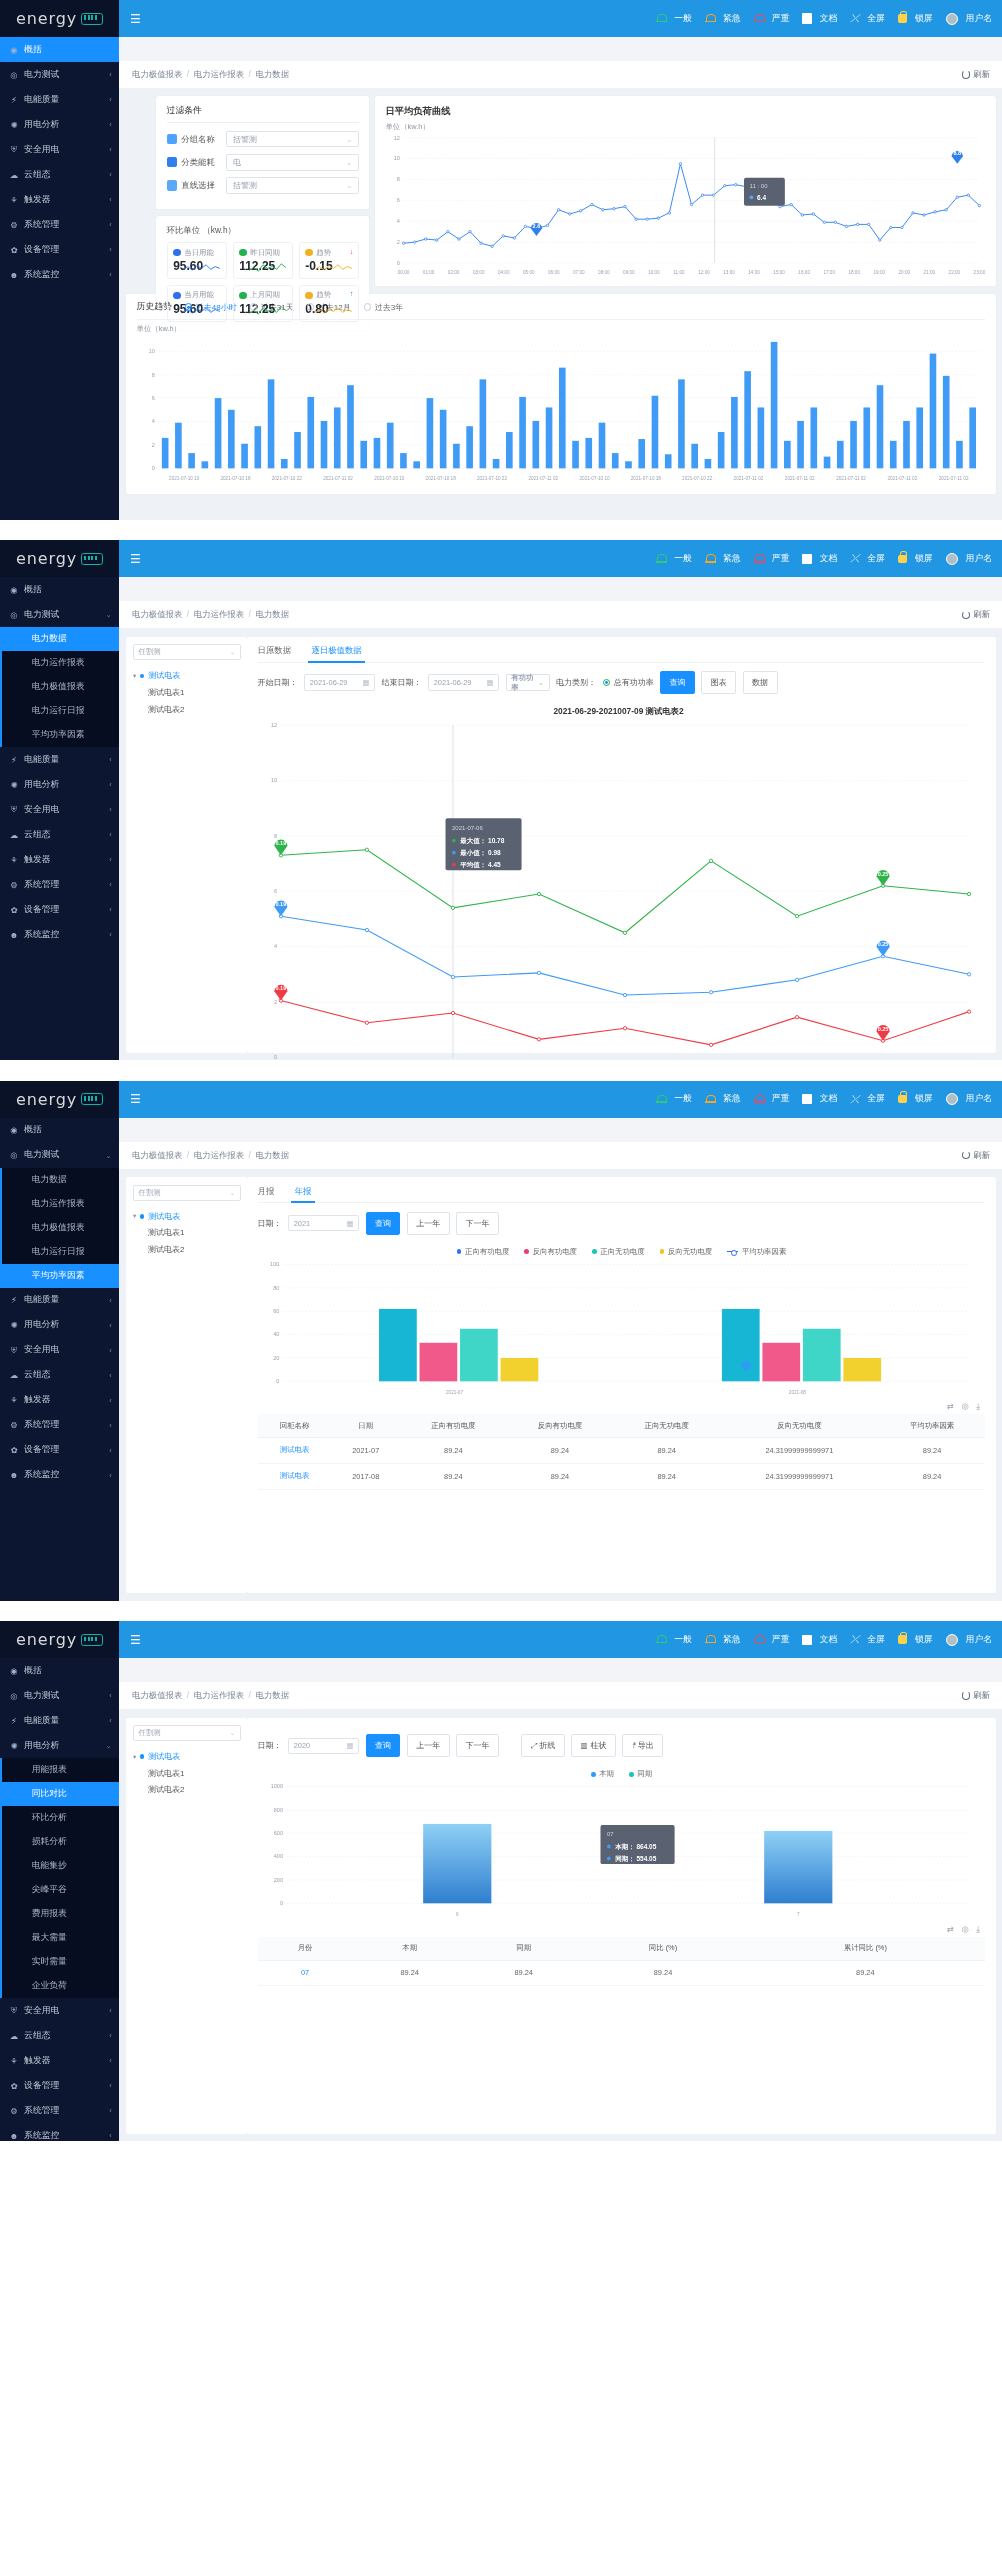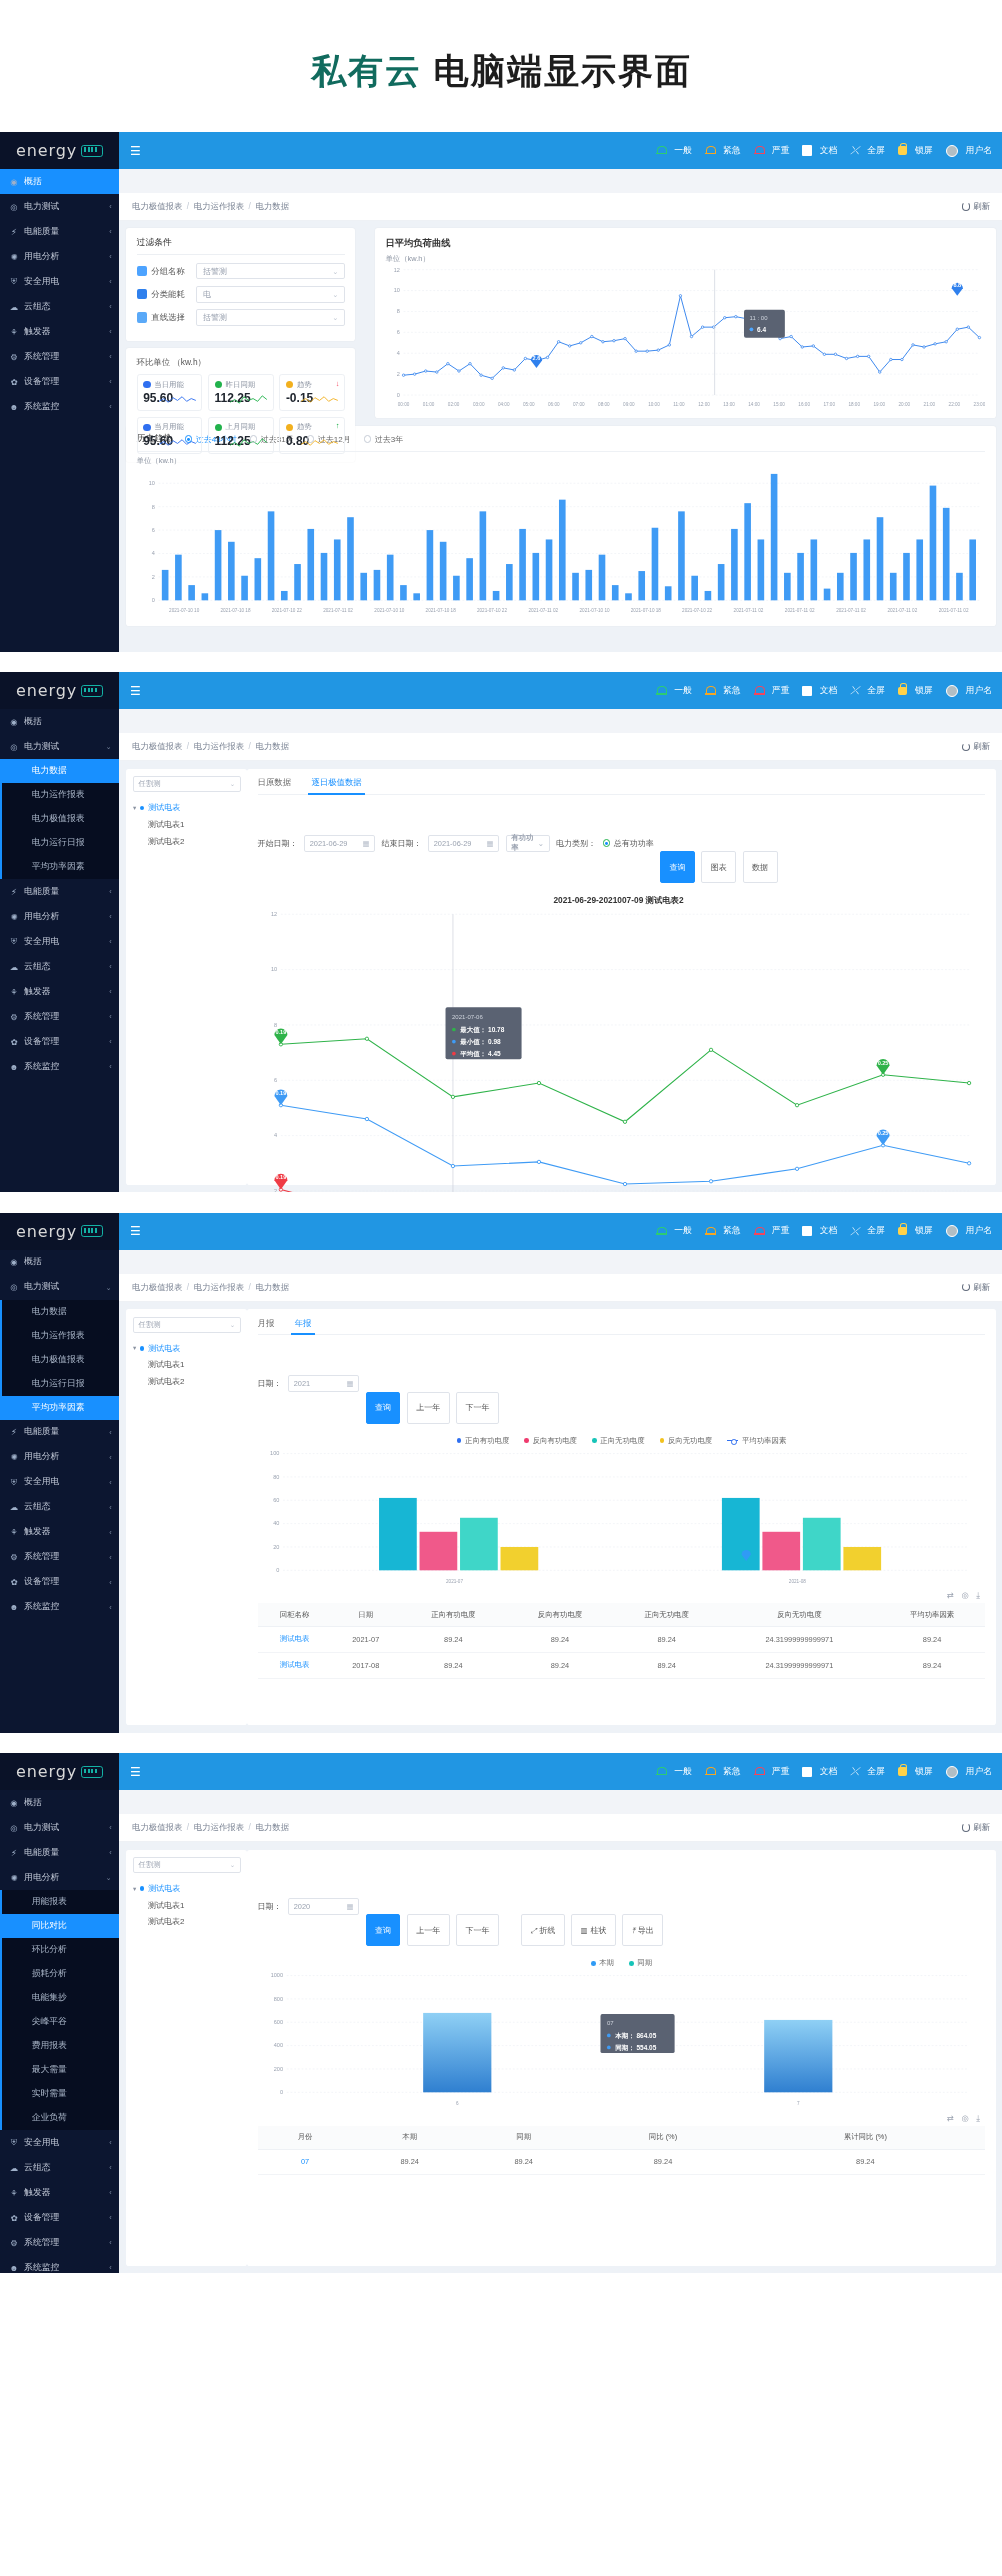--- a/index.html
+++ b/index.html
@@ -62,21 +62,21 @@
   .crumb { color:#7b8494; font-size:8.4px; }
   .crumb .sep { margin:0 4.6px; color:#bfc6d2; }
   .refresh { margin-left:auto; color:#606a7b; font-size:8.4px; display:flex; align-items:center; gap:2.8px; }
   .refresh .r-ic { display:inline-block; width:8.4px; height:8.4px; border:1.3px solid #606a7b; border-radius:50%; border-top-color:transparent; }
 
   .content { flex:1; background:#eef2f7; padding:7.4px; overflow:hidden; }
 
   .card { background:#fff; border-radius:2.8px; box-shadow:0 0 1.9px rgba(0,0,0,.06); }
 
   
-  .p1-top { display:flex; gap:20px; height:190px; }
+  .p1-top { display:flex; gap:6px; height:190px;margin-left:30px; }
   .p1-left { width:241px; display:flex; flex-direction:column; gap:7.4px; }
   .filter-card { padding:8.4px 10.2px; }
   .card-ttl { font-size:8.8px; color:#333; padding-bottom:5.6px; border-bottom:0.9px solid #eceff3; margin-bottom:7.4px; }
   .frow { display:flex; align-items:center; margin-bottom:6.5px; }
   .frow .fic { width:10.2px;height:10.2px;border-radius:1.9px;margin-right:4.6px;flex:0 0 10.2px; }
   .fic.blue{background:#4da3ff;} .fic.dark{background:#2f80ed;} .fic.lt{background:#5aa9f8;}
   .frow .flabel { font-size:8.4px; color:#555; width:45px; flex:0 0 45px; }
   .select { flex:1; height:16.7px; border:0.9px solid #dfe3ea; border-radius:1.9px; font-size:8px; color:#9aa2b0;
       display:flex; align-items:center; padding:0 5.6px; background:#fff; position:relative; }
   .select .chev { margin-left:auto; color:#b9c0cc; font-size:7.4px; }
@@ -130,46 +130,42 @@
   .tabs { display:flex; gap:20.4px; border-bottom:0.9px solid #eef1f5; }
   .tab { font-size:8.4px; color:#666; padding-bottom:5.6px; position:relative;}
   .tab.active { color:#1890ff; }
   .tab.active:after{content:"";position:absolute;left:-3.7px;right:-3.7px;bottom:-0.9px;height:1.9px;background:#1890ff;}
   .formrow { display:flex; align-items:center; gap:6.5px; padding:8.4px 0; flex-wrap:nowrap;}
   .flab { font-size:8px; color:#555; white-space:nowrap;}
   .inp { height:16.7px; width:71px; border:0.9px solid #dfe3ea; border-radius:1.9px; font-size:7.4px; color:#9aa2b0;
       display:flex; align-items:center; padding:0 4.6px; background:#fff;}
   .inp .cal { margin-left:auto; font-size:7.4px; color:#b9c0cc;}
   .inp.sel { width:44px;font-weight:bold; }
-  .btn { height:32px; padding:0 8.4px; border-radius:1.9px; font-size:8px; display:flex; align-items:center;
-     border:0.9px solid #dfe3ea; color:#555; background:#fff; white-space:nowrap;margin-top:48px;}
+  .btn { height:23px; padding:0 8.4px; border-radius:1.9px; font-size:8px; display:flex; align-items:center;
+     border:0.9px solid #dfe3ea; color:#555; background:#fff; white-space:nowrap;}
   .btn.primary { background:#1890ff; border-color:#1890ff; color:#fff;}
   .btn .bic { margin-right:2.8px; font-size:7.4px;}
 
   
   .legend { display:flex; justify-content:center; gap:15px; padding:3.7px 0 1.9px 0;}
   .lg { display:flex; align-items:center; gap:3.7px; font-size:7.4px; color:#666;}
   .lg .sq{width:4.6px;height:4.6px;border-radius:50%;display:inline-block;}
   .lg .ln{width:11px;height:0;border-top:1.3px solid #2f6ff0;display:inline-block;position:relative;}
   .lg .ln:after{content:"";position:absolute;left:3.7px;top:-1.9px;width:3.7px;height:3.7px;border:1.1px solid #2f6ff0;border-radius:50%;background:#fff;}
   .tbl-tools { display:flex; justify-content:flex-end; gap:7.4px; padding:3.7px 5.6px 1.9px 0; color:#9aa2b0; font-size:8.4px;}
   table { width:100%; border-collapse:collapse; }
   th { font-size:7.4px; color:#555; font-weight:normal; padding:6.5px 1.9px; background:#fafbfc; border-bottom:0.9px solid #eef1f5;}
   td { font-size:7.4px; color:#666; padding:7.4px 1.9px; text-align:center; border-bottom:0.9px solid #f2f4f7;}
   td.link { color:#1890ff; }
 </style>
 </head>
 <body>
 
 <div class="page">
 
-  <div class="page-title">
-    <span class="teal">私有云</span>
-    <span class="dark">电脑端显示界面</span>
-  </div>
 
   <div class="app">
     <div class="sidebar">
       <div class="brand">
         <span class="logo-text">energy</span>
           <span class="logo-mark"></span>
       </div>
       <div class="menu" id="p1menu">
           <div class="mi top-active">
             <span class="ic">◉</span>

